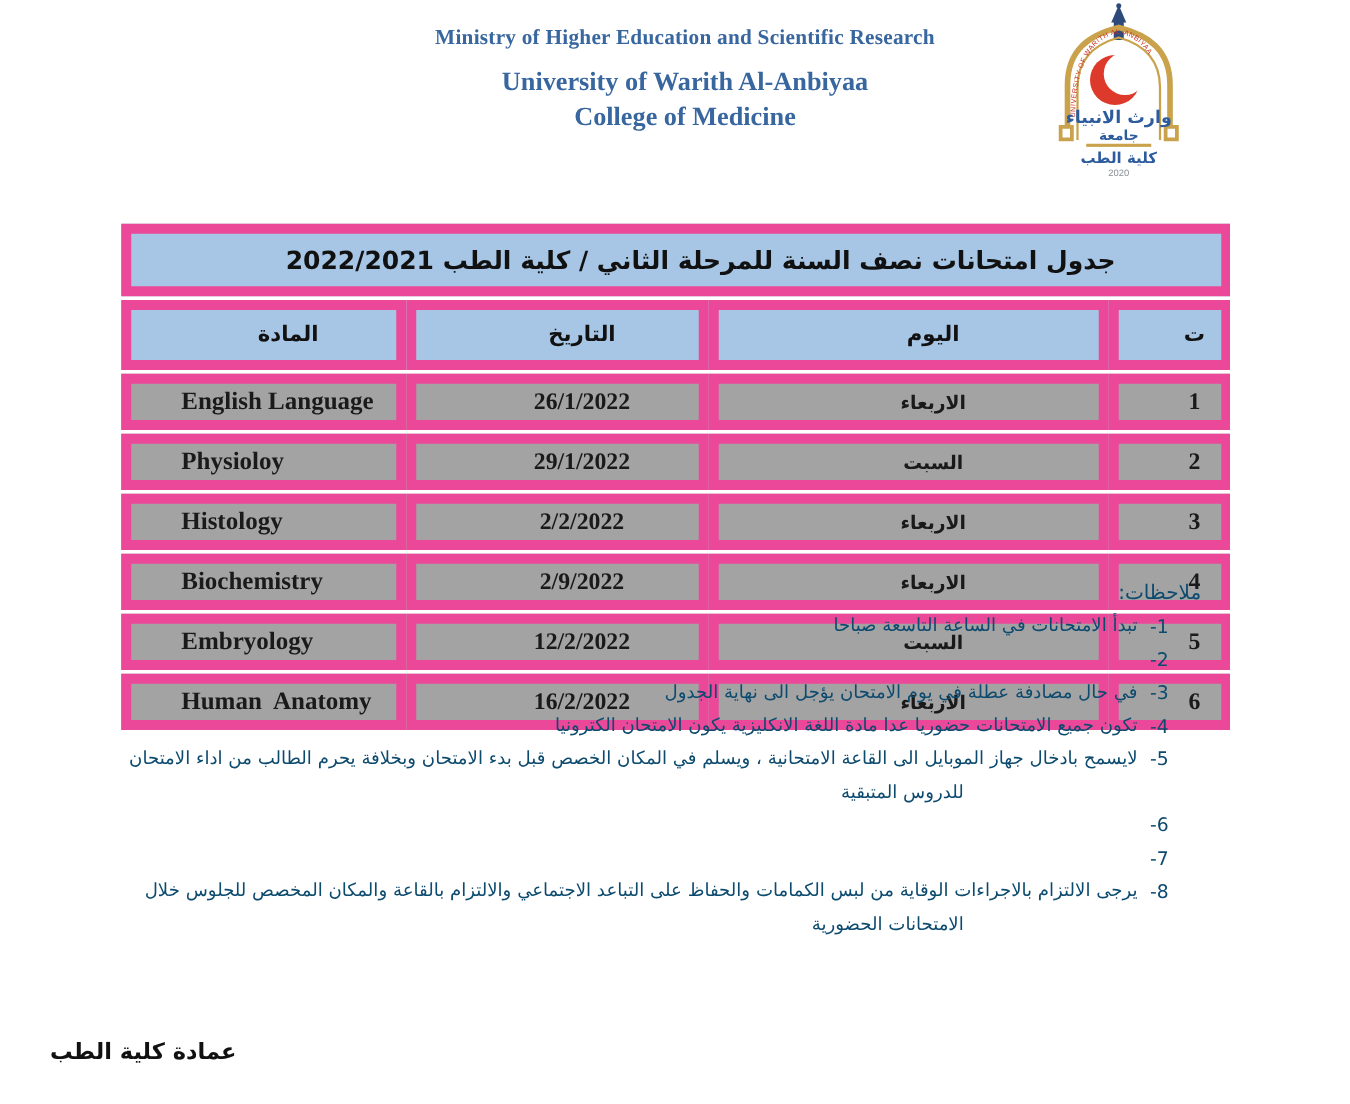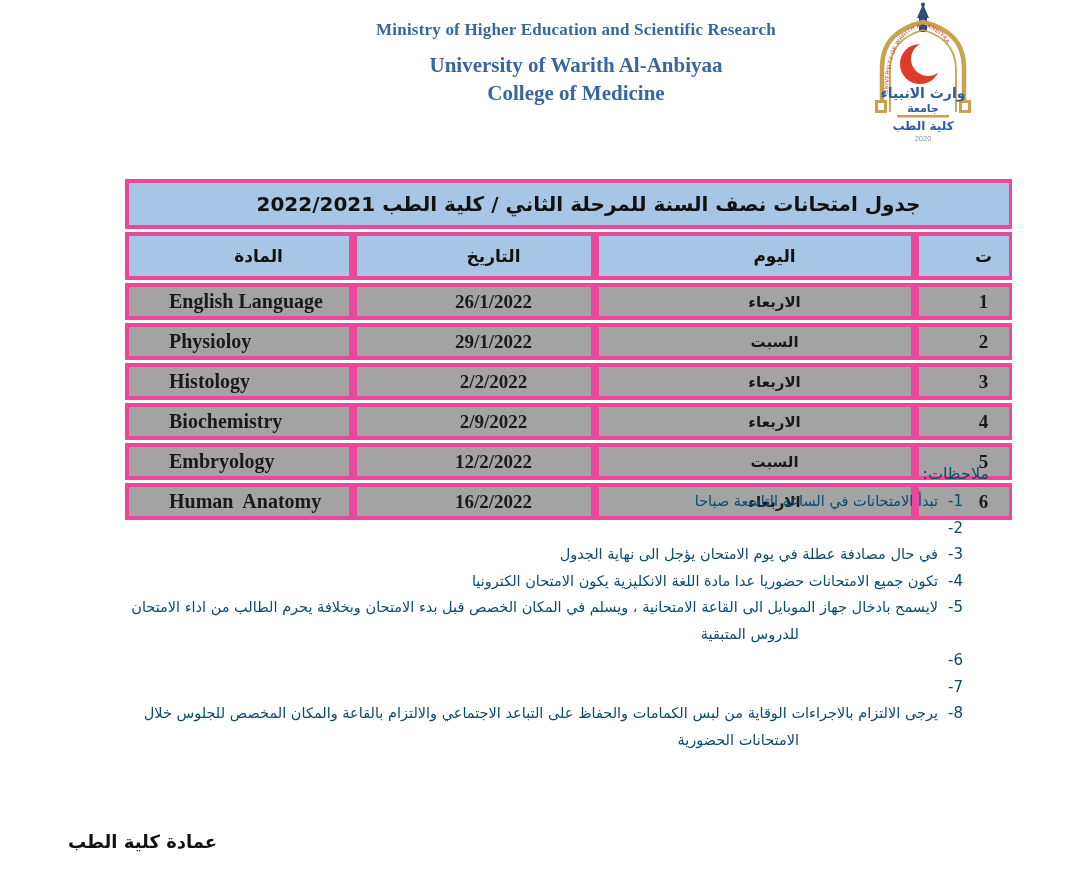--- a/index.html
+++ b/index.html
@@ -1,34 +1,34 @@
 <!DOCTYPE html>
 <html lang="ar"><head>
 <meta charset="utf-8">
 <style>
   html,body{margin:0;padding:0;background:#ffffff;}
   .page{
     position:relative;width:984px;height:883px;background:#ffffff;
-    overflow:hidden;font-family:"Liberation Serif",serif;color:#1a1a1a;margin-left:28px;
+    overflow:hidden;font-family:"Liberation Serif",serif;color:#1a1a1a;
   }
   
   .letterhead-text{
     position:absolute;top:20px;left:0;width:1080px;text-align:center;
     transform:translateX(8px);color:#38669f;
   }
   .lh-ministry{font-size:17px;font-weight:bold;letter-spacing:.2px;}
   .lh-university{font-size:21px;font-weight:bold;margin-top:13px;}
   .lh-college{font-size:21px;font-weight:bold;margin-top:3px;}
   .logo{position:absolute;top:2px;right:33px;width:112px;height:146px;}
   
   .exam-table{
     position:absolute;left:97px;top:176px;width:888px;
     border-collapse:separate;border-spacing:0 3px;table-layout:fixed;
   }
-  .exam-table td,.exam-table th{border:4px solid #ec4899;overflow:hidden;padding-left:40px;}
+  .exam-table td,.exam-table th{border:8px solid #ec4899;overflow:hidden;padding-left:40px;}
   .title-cell{
     background:#a7c6e5;height:40px;text-align:center;vertical-align:middle;
     font-family:"DejaVu Sans",sans-serif;font-weight:bold;font-size:20px;color:#111;
   }
   .head-row th{
     background:#a7c6e5;height:38px;text-align:center;vertical-align:middle;
     font-family:"DejaVu Sans",sans-serif;font-weight:bold;font-size:17px;color:#111;
   }
   .data-row td{background:#a3a3a3;height:27px;vertical-align:middle;}
   .cell-no{text-align:center;font-weight:bold;font-size:19px;}

